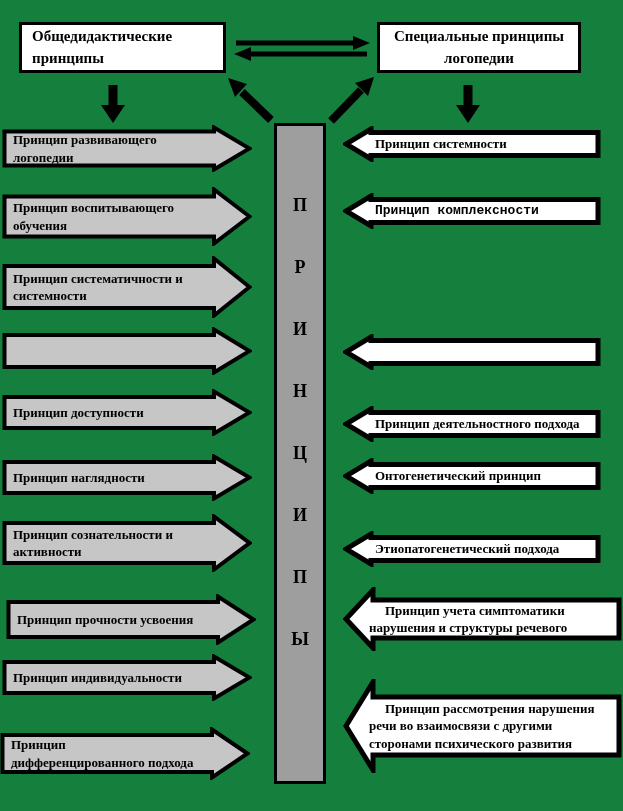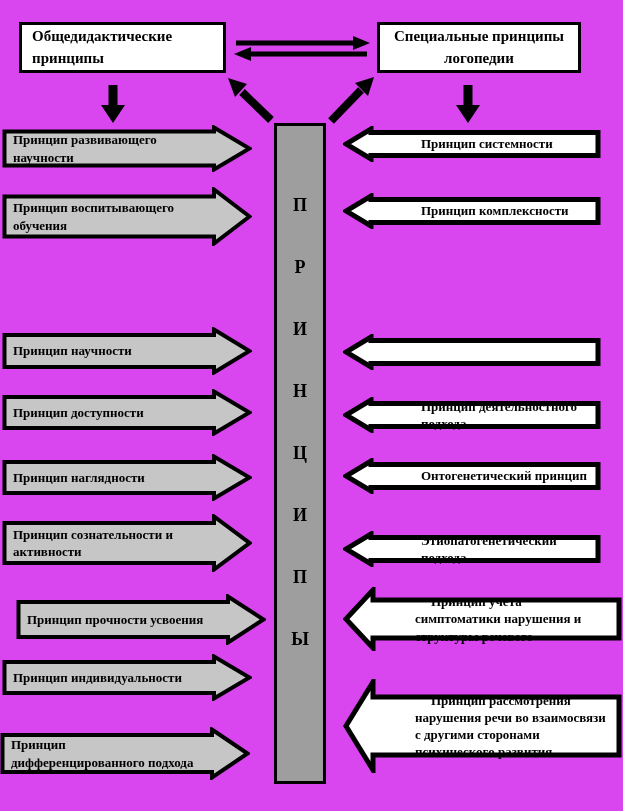--- a/index.html
+++ b/index.html
@@ -1,17 +1,17 @@
 <!DOCTYPE html>
 <html><head>
 <meta charset="utf-8">
 <style>
   html,body { margin:0; padding:0; background:#ffffff; }
   .canvas {
-    position:relative; width:623px; height:811px; background:#d946ef;
+    position:relative; width:623px; height:811px; background:#15803d;
     font-family:"Liberation Serif","DejaVu Serif",serif; color:#000;
     overflow:hidden;
   }
   .connectors { position:absolute; left:0; top:0; width:623px; height:811px; pointer-events:none; }
 
   .hbox {
     position:absolute; box-sizing:border-box; border:3px solid #000; background:#fff;
     display:flex; align-items:center; font-weight:bold; font-size:15px; line-height:1.45;
   }
   .hbox.left-box  { left:19px;  top:22px; width:207px; height:51px; padding:2px 10px; text-align:left; }
@@ -28,21 +28,21 @@
 
   .block-arrow { position:absolute; }
   .block-arrow svg { position:absolute; left:0; top:0; }
   .arrow-label {
     position:absolute; top:0; bottom:0; z-index:1;
     display:flex; align-items:center;
     font-weight:bold; font-size:13px; line-height:1.32;
   }
   .arrow-label span { display:block; }
   .block-arrow.left  .arrow-label { left:11px; right:52px; text-align:left; }
-  .block-arrow.right .arrow-label { left:32px; right:10px; text-align:left;margin-left:46px; }
+  .block-arrow.right .arrow-label { left:32px; right:10px; text-align:left; }
   .block-arrow.right.wide .arrow-label { left:26px; right:14px; }
   .block-arrow.right.wide .arrow-label span { text-indent:16px; }
 </style>
 </head>
 <body>
 
 <div class="canvas">
 
   <svg class="connectors">
     <g>
@@ -87,38 +87,43 @@
     <span class="letter">И</span>
     <span class="letter">П</span>
     <span class="letter">Ы</span>
   </div>
 
   <div class="block-arrow left" style="left:2px; top:125px; width:250px; height:47px;">
       <svg width="250" height="47" viewBox="0 0 250 47">
         <polygon points="2.5,6.5 212.0,6.5 212.0,2.5 247.5,23.5 212.0,44.5 212.0,40.5 2.5,40.5" fill="#c6c6c6" stroke="#000000" stroke-width="4" stroke-miterlimit="10"></polygon>
       </svg>
     <div class="arrow-label">
-        <span>Принцип развивающего научности</span>
+        <span>Принцип развивающего логопедии</span>
       </div>
   </div>
   <div class="block-arrow left" style="left:2px; top:187px; width:250px; height:59px;">
       <svg width="250" height="59" viewBox="0 0 250 59">
         <polygon points="2.5,9.5 212.0,9.5 212.0,2.5 247.5,29.5 212.0,56.5 212.0,49.5 2.5,49.5" fill="#c6c6c6" stroke="#000000" stroke-width="4" stroke-miterlimit="10"></polygon>
       </svg>
     <div class="arrow-label">
         <span>Принцип воспитывающего обучения</span>
       </div>
   </div>
+  <div class="block-arrow left" style="left:2px; top:256px; width:250px; height:62px;">
+      <svg width="250" height="62" viewBox="0 0 250 62">
+        <polygon points="2.5,10.0 212.0,10.0 212.0,2.5 247.5,31.0 212.0,59.5 212.0,52.0 2.5,52.0" fill="#c6c6c6" stroke="#000000" stroke-width="4" stroke-miterlimit="10"></polygon>
+      </svg>
+    <div class="arrow-label">
+        <span>Принцип систематичности и системности</span>
+      </div>
+  </div>
   <div class="block-arrow left" style="left:2px; top:327px; width:250px; height:48px;">
       <svg width="250" height="48" viewBox="0 0 250 48">
         <polygon points="2.5,8.0 212.0,8.0 212.0,2.5 247.5,24.0 212.0,45.5 212.0,40.0 2.5,40.0" fill="#c6c6c6" stroke="#000000" stroke-width="4" stroke-miterlimit="10"></polygon>
       </svg>
-    <div class="arrow-label">
-        <span>Принцип научности</span>
-      </div>
   </div>
   <div class="block-arrow left" style="left:2px; top:389px; width:250px; height:47px;">
       <svg width="250" height="47" viewBox="0 0 250 47">
         <polygon points="2.5,8.0 212.0,8.0 212.0,2.5 247.5,23.5 212.0,44.5 212.0,39.0 2.5,39.0" fill="#c6c6c6" stroke="#000000" stroke-width="4" stroke-miterlimit="10"></polygon>
       </svg>
     <div class="arrow-label">
         <span>Принцип доступности</span>
       </div>
   </div>
   <div class="block-arrow left" style="left:2px; top:454px; width:250px; height:47px;">
@@ -130,21 +135,21 @@
       </div>
   </div>
   <div class="block-arrow left" style="left:2px; top:514px; width:250px; height:58px;">
       <svg width="250" height="58" viewBox="0 0 250 58">
         <polygon points="2.5,9.0 212.0,9.0 212.0,2.5 247.5,29.0 212.0,55.5 212.0,49.0 2.5,49.0" fill="#c6c6c6" stroke="#000000" stroke-width="4" stroke-miterlimit="10"></polygon>
       </svg>
     <div class="arrow-label">
         <span>Принцип сознательности и активности</span>
       </div>
   </div>
-  <div class="block-arrow left" style="left:16px; top:594px; width:250px; height:51px;">
+  <div class="block-arrow left" style="left:6px; top:594px; width:250px; height:51px;">
       <svg width="250" height="51" viewBox="0 0 250 51">
         <polygon points="2.5,8.0 212.0,8.0 212.0,2.5 247.5,25.5 212.0,48.5 212.0,43.0 2.5,43.0" fill="#c6c6c6" stroke="#000000" stroke-width="4" stroke-miterlimit="10"></polygon>
       </svg>
     <div class="arrow-label">
         <span>Принцип прочности усвоения</span>
       </div>
   </div>
   <div class="block-arrow left" style="left:2px; top:654px; width:250px; height:47px;">
       <svg width="250" height="47" viewBox="0 0 250 47">
         <polygon points="2.5,8.0 212.0,8.0 212.0,2.5 247.5,23.5 212.0,44.5 212.0,39.0 2.5,39.0" fill="#c6c6c6" stroke="#000000" stroke-width="4" stroke-miterlimit="10"></polygon>
@@ -163,34 +168,34 @@
   </div>
 
   <div class="block-arrow right" style="left:343px; top:126px; width:258px; height:36px;">
       <svg width="258" height="36" viewBox="0 0 258 36">
         <polygon points="255.0,6.5 28.0,6.5 28.0,3.0 3.0,18.0 28.0,33.0 28.0,29.5 255.0,29.5" fill="#ffffff" stroke="#000000" stroke-width="5" stroke-miterlimit="10"></polygon>
       </svg>
     <div class="arrow-label">
         <span>Принцип системности</span>
       </div>
   </div>
-  <div class="block-arrow right" style="left:343px; top:193px; width:258px; height:36px;">
+  <div class="block-arrow right" style="left:343px; top:193px; width:258px; height:36px;font-family:Liberation Mono, monospace;">
       <svg width="258" height="36" viewBox="0 0 258 36">
         <polygon points="255.0,6.5 28.0,6.5 28.0,3.0 3.0,18.0 28.0,33.0 28.0,29.5 255.0,29.5" fill="#ffffff" stroke="#000000" stroke-width="5" stroke-miterlimit="10"></polygon>
       </svg>
     <div class="arrow-label">
         <span>Принцип комплексности</span>
       </div>
   </div>
   <div class="block-arrow right" style="left:343px; top:334px; width:258px; height:36px;">
       <svg width="258" height="36" viewBox="0 0 258 36">
         <polygon points="255.0,6.5 28.0,6.5 28.0,3.0 3.0,18.0 28.0,33.0 28.0,29.5 255.0,29.5" fill="#ffffff" stroke="#000000" stroke-width="5" stroke-miterlimit="10"></polygon>
       </svg>
   </div>
-  <div class="block-arrow right" style="left:343px; top:397px; width:258px; height:36px;">
+  <div class="block-arrow right" style="left:343px; top:406px; width:258px; height:36px;">
       <svg width="258" height="36" viewBox="0 0 258 36">
         <polygon points="255.0,6.5 28.0,6.5 28.0,3.0 3.0,18.0 28.0,33.0 28.0,29.5 255.0,29.5" fill="#ffffff" stroke="#000000" stroke-width="5" stroke-miterlimit="10"></polygon>
       </svg>
     <div class="arrow-label">
         <span>Принцип деятельностного подхода</span>
       </div>
   </div>
   <div class="block-arrow right" style="left:343px; top:458px; width:258px; height:36px;">
       <svg width="258" height="36" viewBox="0 0 258 36">
         <polygon points="255.0,6.5 28.0,6.5 28.0,3.0 3.0,18.0 28.0,33.0 28.0,29.5 255.0,29.5" fill="#ffffff" stroke="#000000" stroke-width="5" stroke-miterlimit="10"></polygon>

